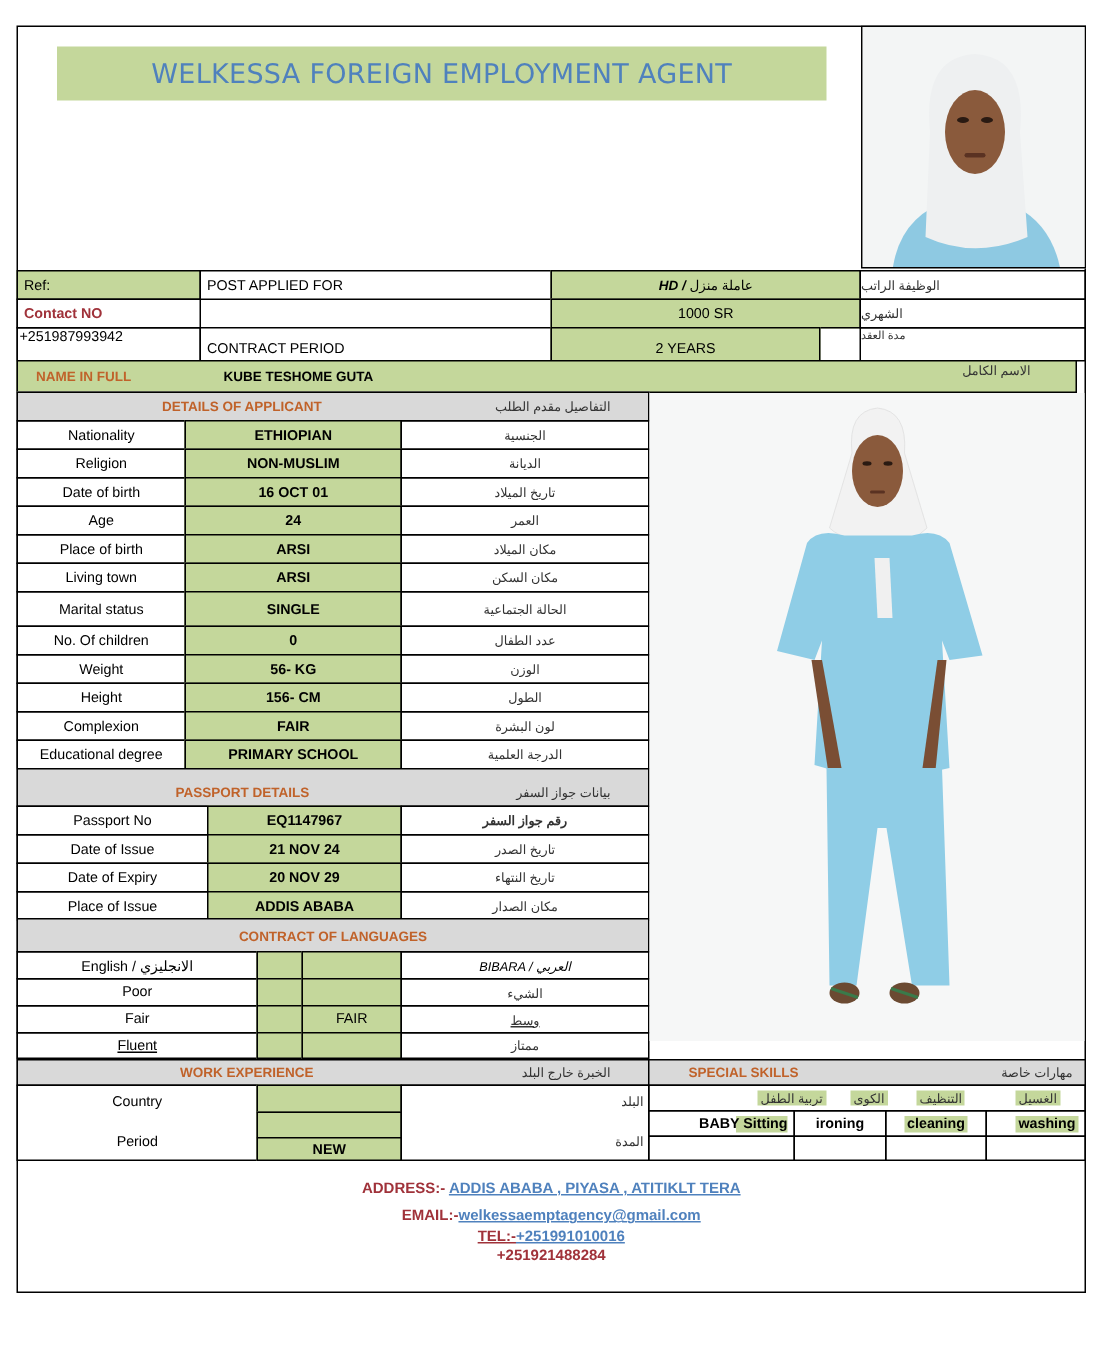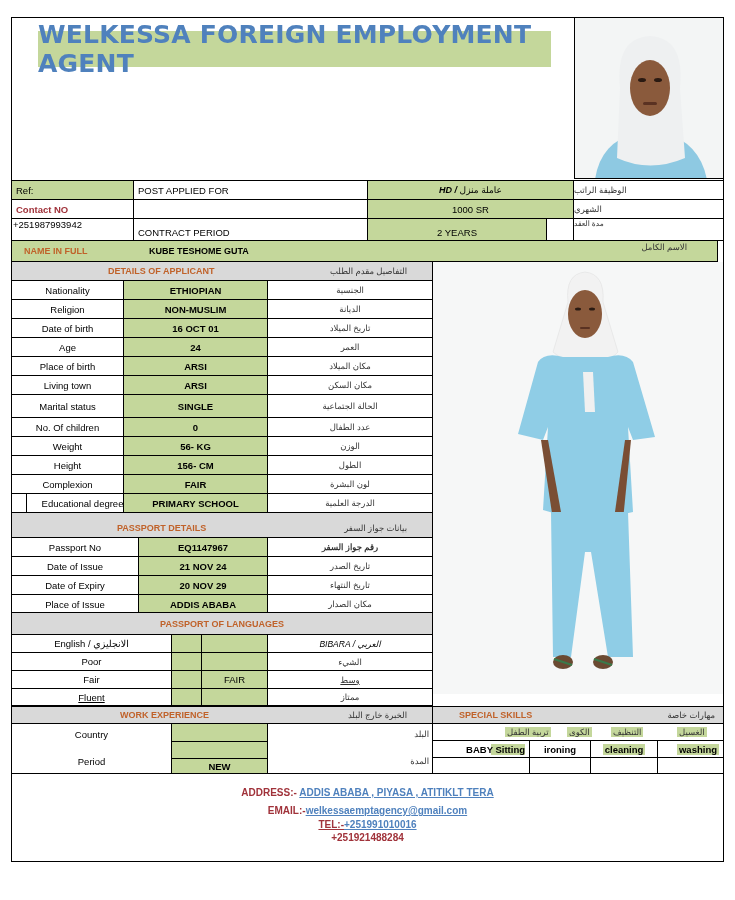--- a/index.html
+++ b/index.html
@@ -8,21 +8,21 @@
   .green { background: #c4d79b; }
   .gray { background: #d9d9d9; }
   .cell { position: absolute; border: 1px solid #000; font-size: 9.5px; color: #000; display: flex; align-items: center; white-space: nowrap; overflow: hidden; }
   .center { justify-content: center; }
   .right { justify-content: flex-end; padding-right: 4px; }
   .left { justify-content: flex-start; padding-left: 4px; }
   .bold { font-weight: bold; }
   .orange { color: #c0622a; font-weight: bold; }
   .maroon { color: #a0323a; }
   .rtl { direction: rtl; font-size: 8.5px; color: #333; }
-  .title { position: absolute; left: 38px; top: 31px; width: 513px; height: 36px; background: #c4d79b; color: #4f81bd; font-weight: bold; font-size: 25px; display: flex; align-items: center; justify-content: center; letter-spacing: 0.2px; font-family: "DejaVu Sans", sans-serif; }
+  .title { position: absolute; left: 38px; top: 31px; width: 513px; height: 36px; background: #c4d79b; color: #4f81bd; font-weight: normal; font-size: 18px; display: flex; align-items: center; justify-content: center; letter-spacing: 0.2px; font-family: "DejaVu Sans", sans-serif; }
   .photo-small { position: absolute; left: 574px; top: 17px; width: 150px; height: 162px; border: 1px solid #000; background: #f4f6f6; overflow: hidden; }
   .photo-large { position: absolute; left: 433px; top: 262px; width: 291px; height: 432px; background: #f7f8f8; overflow: hidden; border-right: 1px solid #000; }
   .footer-line { position: absolute; left: 0; width: 735px; text-align: center; font-size: 10px; font-weight: bold; }
   .link { color: #4f81bd; text-decoration: underline; }
 </style>
 </head>
 <body>
 
 <div class="frame"></div>
 
@@ -97,21 +97,21 @@
     <div class="cell center rtl" style="left:267px;top:417px;width:166px;height:20px;">عدد الطفال</div>
     <div class="cell center" style="left:11px;top:436px;width:113px;height:20px;">Weight</div>
     <div class="cell green center bold" style="left:123px;top:436px;width:145px;height:20px;">56- KG</div>
     <div class="cell center rtl" style="left:267px;top:436px;width:166px;height:20px;">الوزن</div>
     <div class="cell center" style="left:11px;top:455px;width:113px;height:20px;">Height</div>
     <div class="cell green center bold" style="left:123px;top:455px;width:145px;height:20px;">156- CM</div>
     <div class="cell center rtl" style="left:267px;top:455px;width:166px;height:20px;">الطول</div>
     <div class="cell center" style="left:11px;top:474px;width:113px;height:20px;">Complexion</div>
     <div class="cell green center bold" style="left:123px;top:474px;width:145px;height:20px;">FAIR</div>
     <div class="cell center rtl" style="left:267px;top:474px;width:166px;height:20px;">لون البشرة</div>
-    <div class="cell center" style="left:11px;top:493px;width:113px;height:20px;margin-left:15px;">Educational degree</div>
+    <div class="cell center" style="left:11px;top:493px;width:113px;height:20px;">Educational degree</div>
     <div class="cell green center bold" style="left:123px;top:493px;width:145px;height:20px;">PRIMARY SCHOOL</div>
     <div class="cell center rtl" style="left:267px;top:493px;width:166px;height:20px;">الدرجة العلمية</div>
   </div>
 
 <div class="cell gray" style="left:11px;top:512px;width:422px;height:26px;">
   <span class="orange" style="position:absolute;left:105px;top:10px;font-size:9px;">PASSPORT DETAILS</span>
   <span class="rtl" style="position:absolute;right:25px;top:10px;font-size:8.5px;">بيانات جواز السفر</span>
 </div>
 <div id="passport-rows">
     <div class="cell center" style="left:11px;top:537px;width:128px;height:20px;">Passport No</div>
@@ -122,21 +122,21 @@
     <div class="cell center rtl" style="left:267px;top:556px;width:166px;height:20px;">تاريخ الصدر</div>
     <div class="cell center" style="left:11px;top:575px;width:128px;height:20px;">Date of Expiry</div>
     <div class="cell green center bold" style="left:138px;top:575px;width:130px;height:20px;">20 NOV 29</div>
     <div class="cell center rtl" style="left:267px;top:575px;width:166px;height:20px;">تاريخ النتهاء</div>
     <div class="cell center" style="left:11px;top:594px;width:128px;height:20px;">Place of Issue</div>
     <div class="cell green center bold" style="left:138px;top:594px;width:130px;height:20px;">ADDIS ABABA</div>
     <div class="cell center rtl" style="left:267px;top:594px;width:166px;height:20px;">مكان الصدار</div>
   </div>
 
 <div class="cell gray center" style="left:11px;top:612px;width:422px;height:23px;">
-  <span class="orange" style="font-size:9px;">PASSPORT OF LANGUAGES</span>
+  <span class="orange" style="font-size:9px;">CONTRACT OF LANGUAGES</span>
 </div>
 
 <div class="cell center" style="left:11px;top:634px;width:161px;height:19px;">English / الانجليزي</div>
 <div class="cell green" style="left:171px;top:634px;width:31px;height:19px;"></div>
 <div class="cell green" style="left:201px;top:634px;width:67px;height:19px;"></div>
 <div class="cell center" style="left:267px;top:634px;width:166px;height:19px;font-style:italic;font-size:8.5px;">BIBARA / العربي</div>
 <div id="lang-rows">
     <div class="cell center" style="left:11px;top:652px;width:161px;height:19px;">Poor</div>
     <div class="cell green center" style="left:171px;top:652px;width:31px;height:19px;"></div>
     <div class="cell green center" style="left:201px;top:652px;width:67px;height:19px;"></div>

